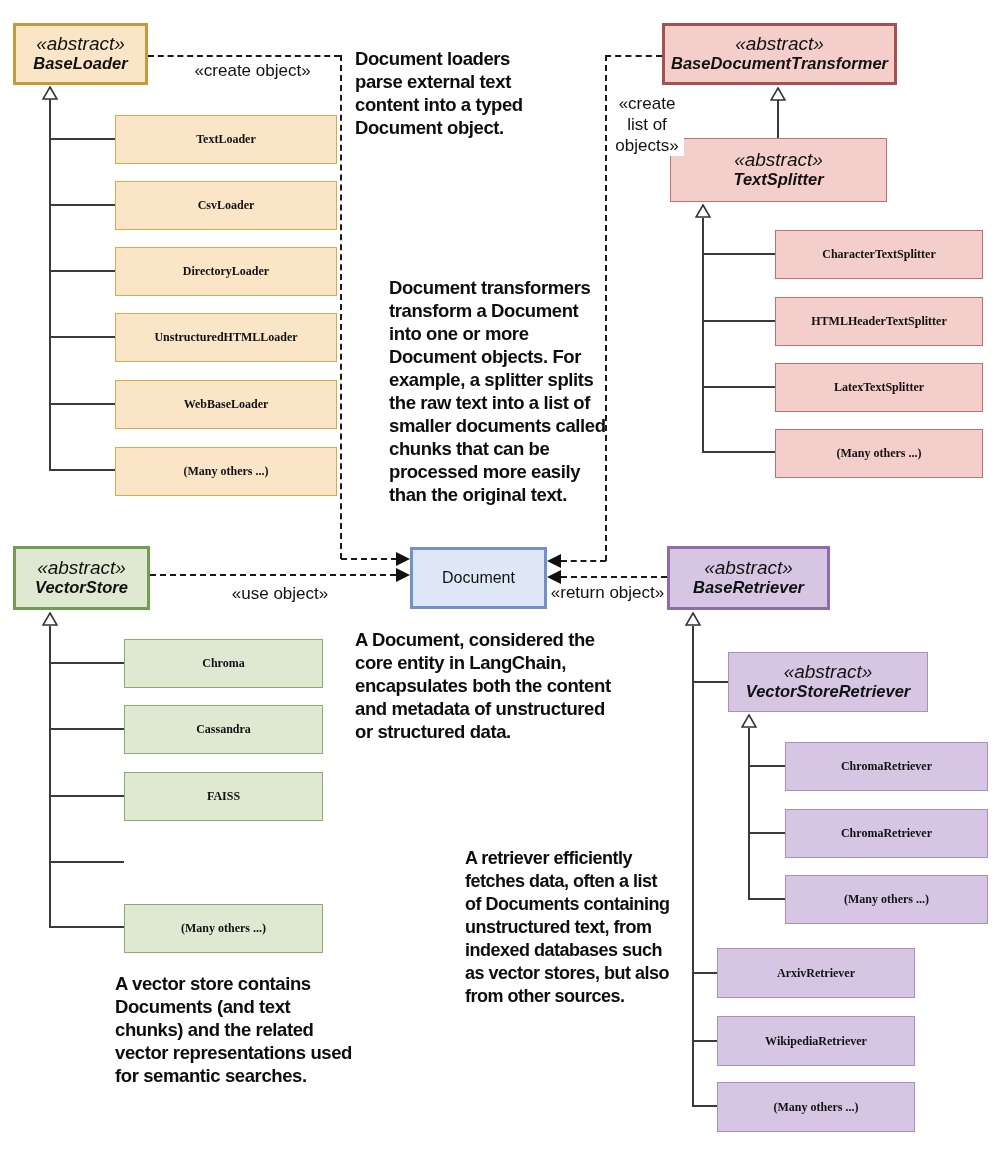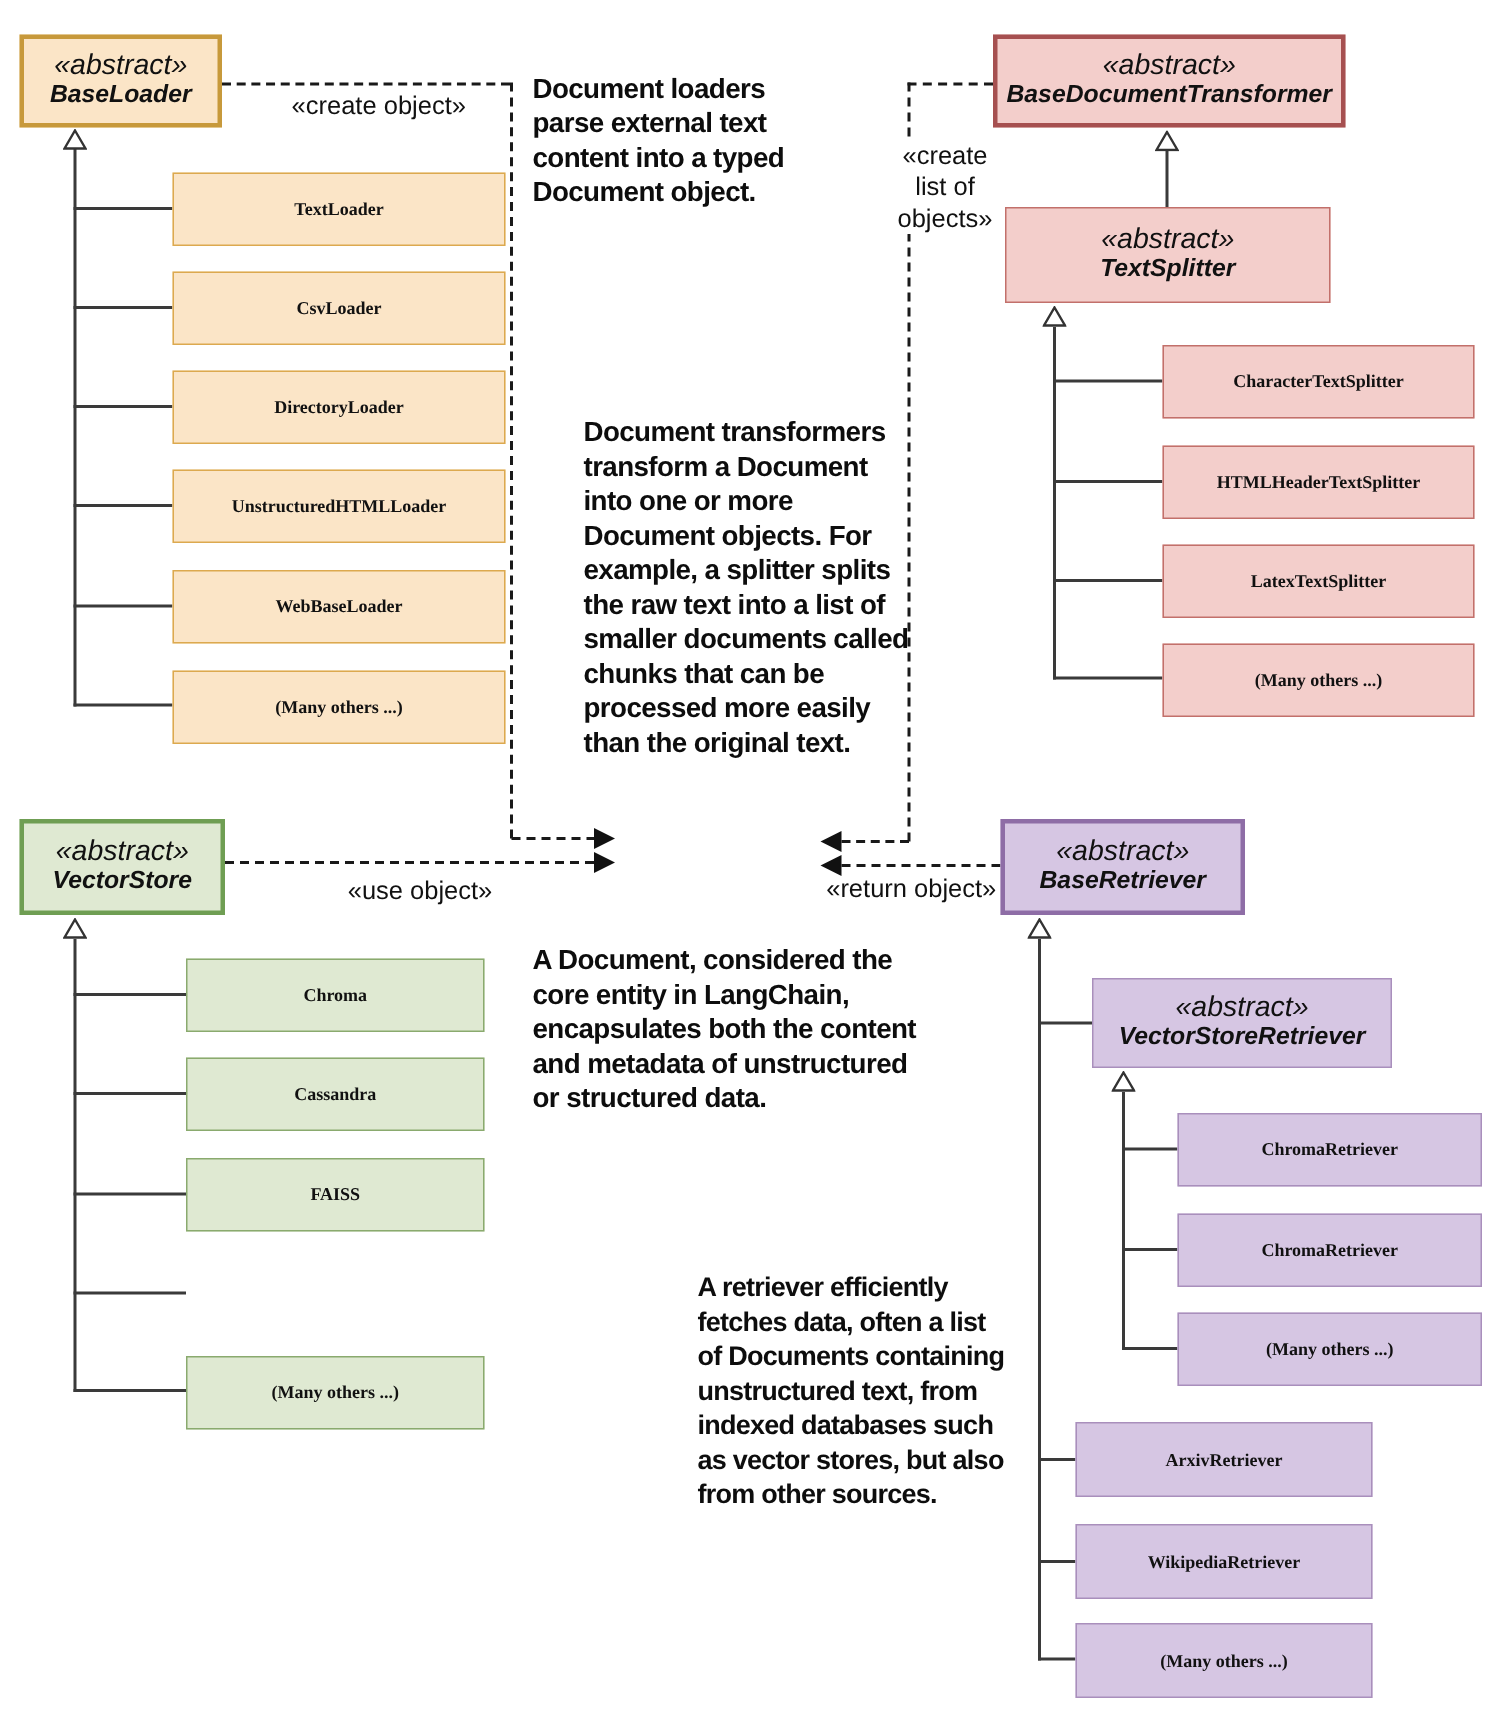--- a/index.html
+++ b/index.html
@@ -33,21 +33,21 @@
          border-bottom:7px solid transparent;border-left:14px solid #111;z-index:2;}
   .arr-l{position:absolute;width:0;height:0;border-top:7px solid transparent;
          border-bottom:7px solid transparent;border-right:14px solid #111;z-index:2;}
   .tri{position:absolute;width:16px;height:14px;z-index:2;}
 
   
   .note{position:absolute;font-weight:bold;font-size:18.5px;line-height:23px;
         letter-spacing:-0.4px;white-space:pre-line;color:#0d0d0d;z-index:2;}
   .edge-label{position:absolute;font-size:17px;color:#111;text-align:center;
         white-space:pre-line;line-height:21px;z-index:3;}
-  .whitebg{background:#fff;}
+  .whitebg{background:#fff;margin-left:17px;}
 </style>
 </head>
 <body>
 
 <div id="canvas">
 
   <div class="vline" style="left:49px;top:99px;height:372px"></div>
   <div class="hline" style="left:49px;top:138px;width:66px"></div>
   <div class="hline" style="left:49px;top:204px;width:66px"></div>
   <div class="hline" style="left:49px;top:270px;width:66px"></div>
@@ -141,20 +141,21 @@
 
   <div class="box parent green" style="left:13px;top:546px;width:137px;height:64px">
     <div class="stereo">«abstract»</div>
     <div class="cname">VectorStore</div>
   </div>
   <div class="box child green" style="left:124px;top:639px;width:199px;height:49px">Chroma</div>
   <div class="box child green" style="left:124px;top:705px;width:199px;height:49px">Cassandra</div>
   <div class="box child green" style="left:124px;top:772px;width:199px;height:49px">FAISS</div>
   <div class="box child green" style="left:124px;top:904px;width:199px;height:49px">(Many others ...)</div>
 
+  <div class="box plain blue" style="left:410px;top:547px;width:137px;height:62px">Document</div>
 
   <div class="box parent purple" style="left:667px;top:546px;width:163px;height:64px">
     <div class="stereo">«abstract»</div>
     <div class="cname">BaseRetriever</div>
   </div>
   <div class="box purple" style="left:728px;top:652px;width:200px;height:60px">
     <div class="stereo">«abstract»</div>
     <div class="cname">VectorStoreRetriever</div>
   </div>
   <div class="box child purple" style="left:785px;top:742px;width:203px;height:49px">ChromaRetriever</div>
@@ -183,20 +184,25 @@
 the raw text into a list of
 smaller documents called
 chunks that can be
 processed more easily
 than the original text.</div>
   <div class="note" style="left:355px;top:628px">A Document, considered the
 core entity in LangChain,
 encapsulates both the content
 and metadata of unstructured
 or structured data.</div>
+  <div class="note" style="left:115px;top:972px">A vector store contains
+Documents (and text
+chunks) and the related
+vector representations used
+for semantic searches.</div>
   <div class="note" style="left:465px;top:847px;font-size:18px;letter-spacing:-0.5px">A retriever efficiently
 fetches data, often a list
 of Documents containing
 unstructured text, from
 indexed databases such
 as vector stores, but also
 from other sources.</div>
 
 </div>
 

